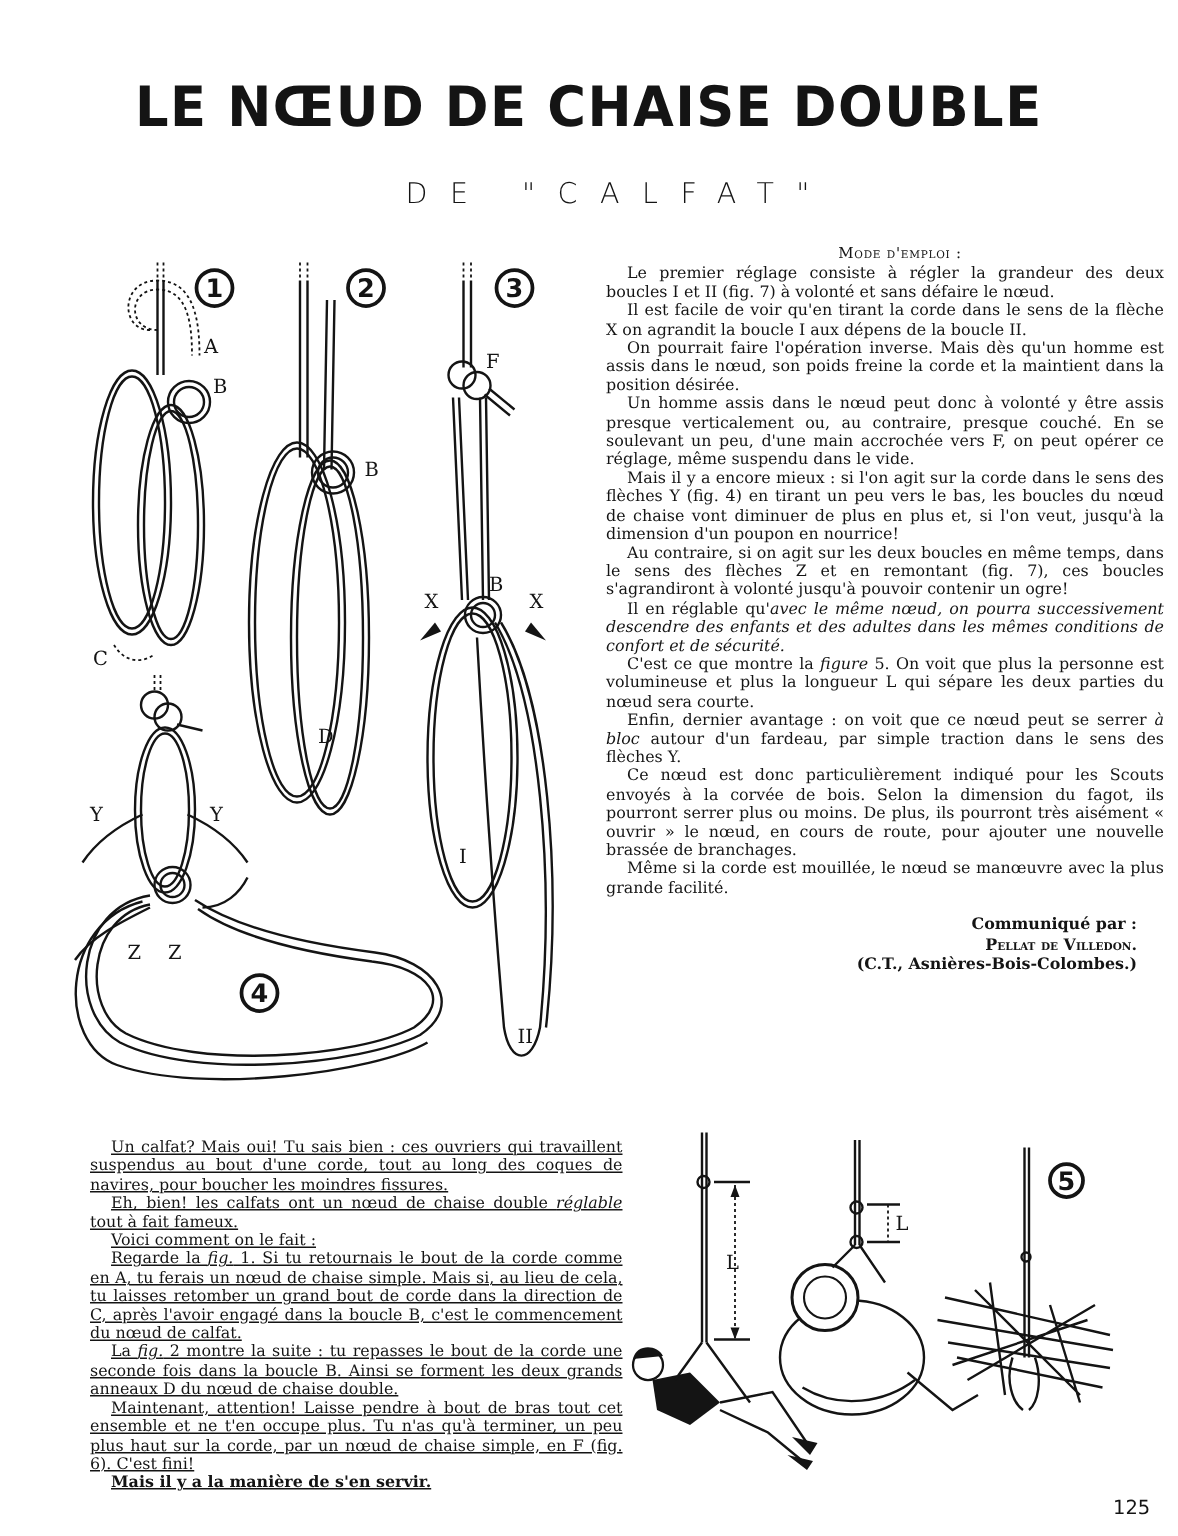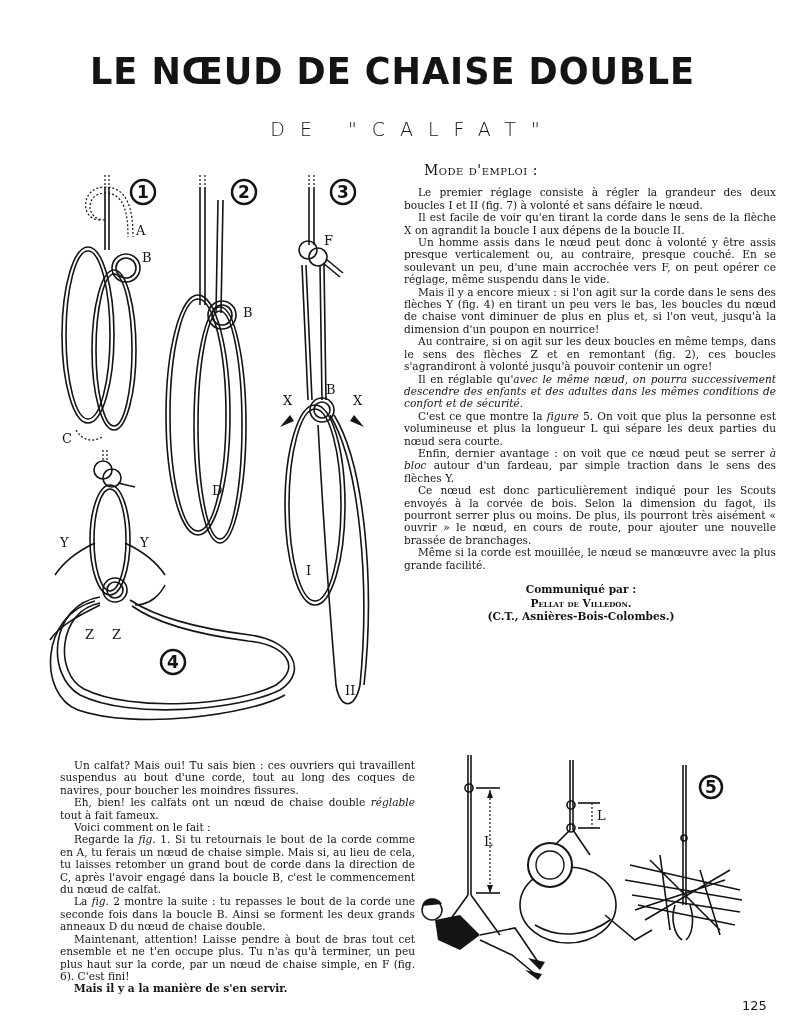--- a/index.html
+++ b/index.html
@@ -1,23 +1,23 @@
 <!DOCTYPE html>
 <html><head>
 <meta charset="utf-8">
 <style>
   html, body { margin:0; padding:0; background:#ffffff; }
   body { width:785px; height:1024px; position:relative; overflow:hidden; color:#141414; font-family:"DejaVu Serif", serif; }
   .title { position:absolute; left:0; top:50px; width:785px; text-align:center; font-family:"DejaVu Sans", sans-serif; font-weight:900; font-size:37px; letter-spacing:1px; transform:scaleX(0.95); transform-origin:center; }
   .subtitle { position:absolute; left:0; top:118px; width:785px; text-align:center; font-family:"DejaVu Sans", sans-serif; font-weight:300; font-size:19px; letter-spacing:15px; padding-left:40px; box-sizing:border-box; }
   .col-right { position:absolute; left:404px; top:164px; width:372px; font-size:10.6px; line-height:12.4px; text-align:justify; }
-  .col-left { position:absolute; left:60px; top:759px; width:355px; font-size:10.6px; line-height:12.4px; text-align:justify; }
-  .heading-sc { text-align:left; font-variant:small-caps; font-size:14px; letter-spacing:0.5px; margin-bottom:10px; padding-left:20px; }
+  .col-left { position:absolute; left:60px; top:759px; width:355px; font-size:10.6px; line-height:12.4px; text-align:justify;text-decoration:underline; }
+  .heading-sc { text-align:center; font-variant:small-caps; font-size:10px; letter-spacing:0.5px; margin-bottom:0; padding-left:20px; }
   p { margin:0; text-indent:14px; }
-  .sig { text-align:center; margin-top:12px; line-height:13.5px; padding-right:18px; }
+  .sig { text-align:right; margin-top:12px; line-height:13.5px; padding-right:18px; }
   .sig .sc { font-variant:small-caps; font-weight:bold; }
   .sig .b { font-weight:bold; }
   .page-number { position:absolute; left:742px; top:998px; font-family:"DejaVu Sans", sans-serif; font-weight:normal; font-size:13px; }
   svg { position:absolute; }
   .rope { fill:none; stroke:#141414; stroke-width:1.6; }
   .dotted { fill:none; stroke:#141414; stroke-width:1.2; stroke-dasharray:2 2; }
   .fig-label { font-family:"DejaVu Serif", serif; font-size:13px; fill:#141414; }
   .fig-num-circle { fill:#fff; stroke:#141414; stroke-width:2.5; }
   .fig-num { font-family:"DejaVu Sans", sans-serif; font-weight:900; font-size:17px; fill:#141414; text-anchor:middle; }
 </style>
@@ -113,23 +113,24 @@
     <path class="rope" d="M55 436 C0 450 -2 530 38 545 C95 565 210 550 245 530"></path>
     <circle class="fig-num-circle" cx="133" cy="497" r="12"></circle>
     <text class="fig-num" x="133" y="503">4</text>
   </g>
 </svg>
 
 <div class="col-right">
   <div class="heading-sc">Mode d'emploi :</div>
   <p>Le premier réglage consiste à régler la grandeur des deux boucles I et II (fig. 7) à volonté et sans défaire le nœud.</p>
   <p>Il est facile de voir qu'en tirant la corde dans le sens de la flèche X on agrandit la boucle I aux dépens de la boucle II.</p>
+  <p>On pourrait faire l'opération inverse. Mais dès qu'un homme est assis dans le nœud, son poids freine la corde et la maintient dans la position désirée.</p>
   <p>Un homme assis dans le nœud peut donc à volonté y être assis presque verticalement ou, au contraire, presque couché. En se soulevant un peu, d'une main accrochée vers F, on peut opérer ce réglage, même suspendu dans le vide.</p>
   <p>Mais il y a encore mieux : si l'on agit sur la corde dans le sens des flèches Y (fig. 4) en tirant un peu vers le bas, les boucles du nœud de chaise vont diminuer de plus en plus et, si l'on veut, jusqu'à la dimension d'un poupon en nourrice!</p>
-  <p>Au contraire, si on agit sur les deux boucles en même temps, dans le sens des flèches Z et en remontant (fig. 2), ces boucles s'agrandiront à volonté jusqu'à pouvoir contenir un ogre!</p>
+  <p>Au contraire, si on agit sur les deux boucles en même temps, dans le sens des flèches Z et en remontant (fig. 7), ces boucles s'agrandiront à volonté jusqu'à pouvoir contenir un ogre!</p>
   <p><span>Il en réglable qu'</span><i>avec le même nœud, on pourra successivement descendre des enfants et des adultes dans les mêmes conditions de confort et de sécurité.</i></p>
   <p><span>C'est ce que montre la </span><i>figure</i><span> 5. On voit que plus la personne est volumineuse et plus la longueur L qui sépare les deux parties du nœud sera courte.</span></p>
   <p><span>Enfin, dernier avantage : on voit que ce nœud peut se serrer </span><i>à bloc</i><span> autour d'un fardeau, par simple traction dans le sens des flèches Y.</span></p>
   <p>Ce nœud est donc particulièrement indiqué pour les Scouts envoyés à la corvée de bois. Selon la dimension du fagot, ils pourront serrer plus ou moins. De plus, ils pourront très aisément « ouvrir » le nœud, en cours de route, pour ajouter une nouvelle brassée de branchages.</p>
   <p>Même si la corde est mouillée, le nœud se manœuvre avec la plus grande facilité.</p>
   <div class="sig">
     <div class="b">Communiqué par :</div>
     <div class="sc">Pellat de Villedon.</div>
     <div class="b">(C.T., Asnières-Bois-Colombes.)</div>
   </div>

